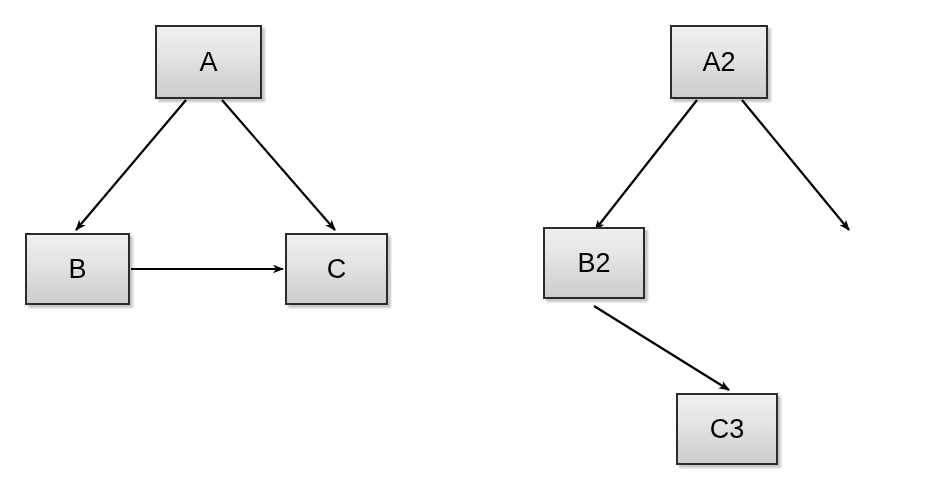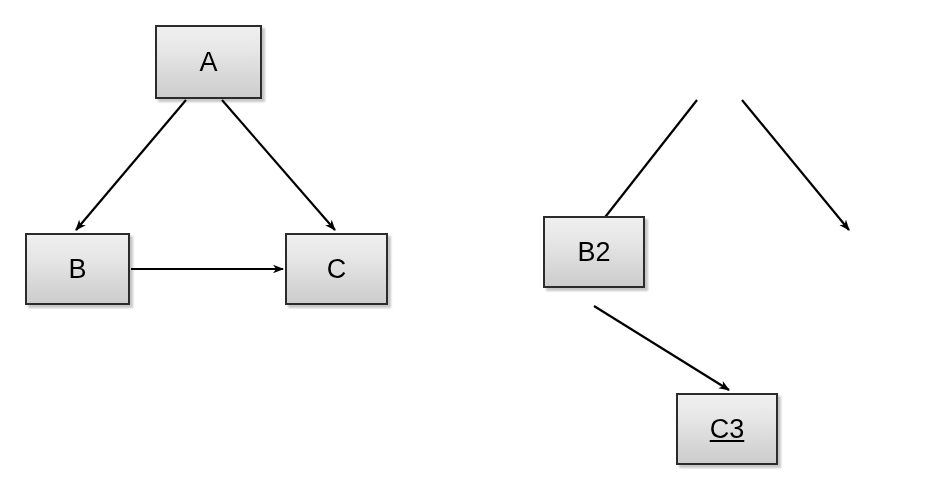--- a/index.html
+++ b/index.html
@@ -69,20 +69,23 @@
 
   <div class="node" style="left: 155px; top: 25px; width: 107px; height: 74px;">
     <span class="node-label">A</span>
   </div>
   <div class="node" style="left: 25px; top: 233px; width: 105px; height: 72px;">
     <span class="node-label">B</span>
   </div>
   <div class="node" style="left: 285px; top: 233px; width: 103px; height: 72px;">
     <span class="node-label">C</span>
   </div>
-  <div class="node" style="left: 543px; top: 216px; width: 102px; height: 72px;">
+  <div class="node" style="left: 670px; top: 25px; width: 98px; height: 74px;">
+    <span class="node-label">A2</span>
+  </div>
+  <div class="node" style="left: 543px; top: 227px; width: 102px; height: 72px;">
     <span class="node-label">B2</span>
   </div>
-  <div class="node" style="left: 676px; top: 393px; width: 102px; height: 72px; text-decoration: underline;">
+  <div class="node" style="left: 676px; top: 393px; width: 102px; height: 72px;">
     <span class="node-label">C3</span>
   </div>
 
 </div>
 
 </body></html>

